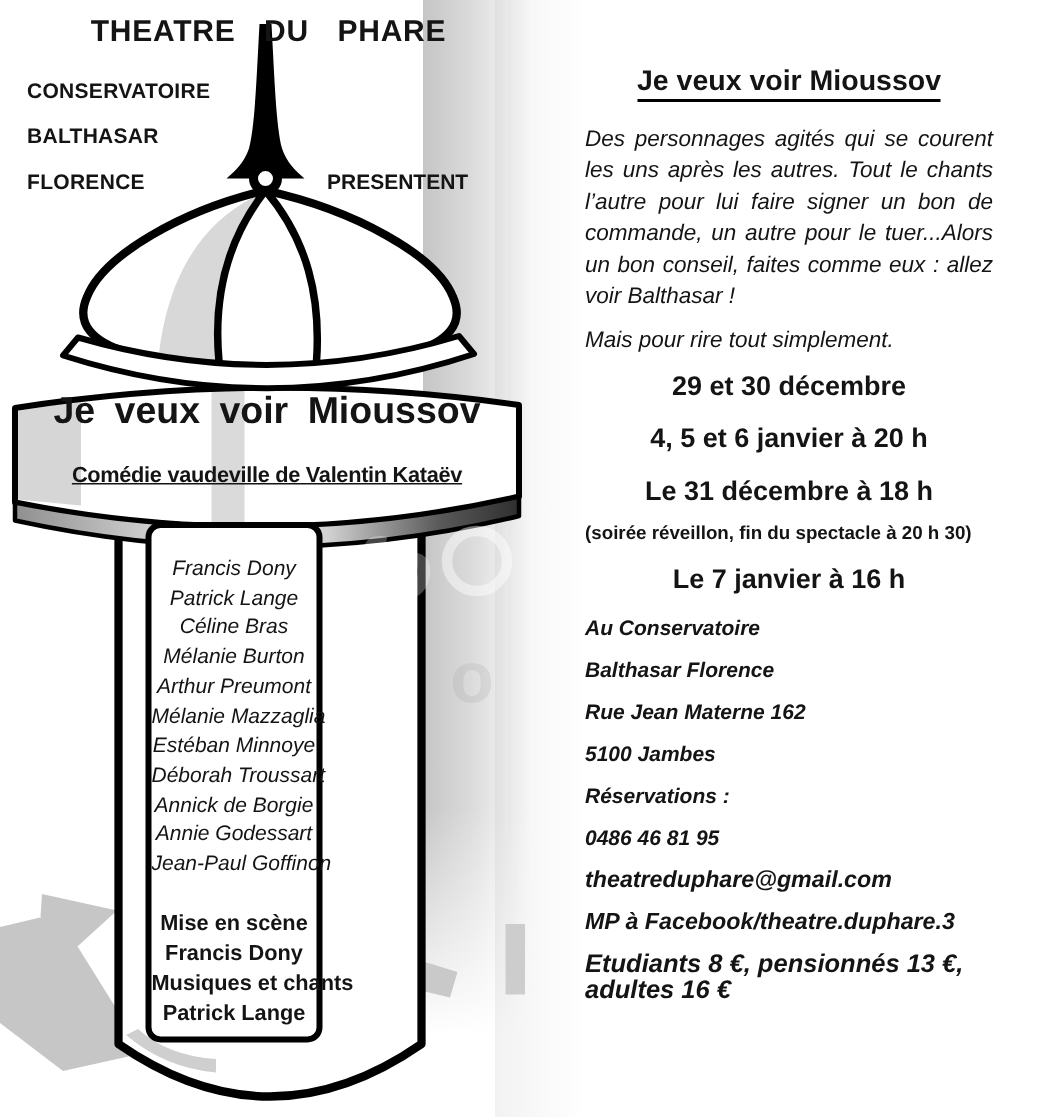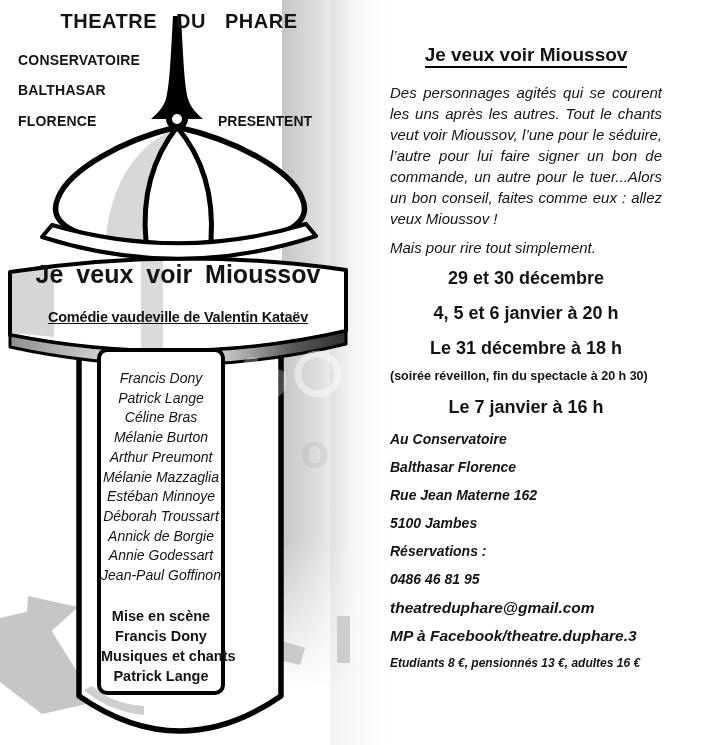--- a/index.html
+++ b/index.html
@@ -38,21 +38,21 @@
   .banner-title {
     position:absolute; left:8px; top:260px; width:340px; text-align:center;
     font-size:25px; font-weight:bold; word-spacing:6px; z-index:5;
   }
   .banner-sub {
     position:absolute; left:8px; top:309px; width:340px; text-align:center;
     font-size:14.5px; font-weight:bold; letter-spacing:-0.2px; z-index:5;text-decoration:underline;
   }
 
   .cast-panel {
-    position:absolute; left:97px; top:348px; width:128px; height:347px;
+    position:absolute; left:97px; top:348px; width:118px; height:347px;
     box-sizing:border-box; border:4px solid #000; border-radius:10px;
     background:#fff; z-index:5; text-align:center;
     padding-top:17px;
   }
   .cast-line { font-style:italic; font-size:14px; line-height:19.7px; white-space:nowrap; }
   .credits-block { margin-top:20px; }
   .credit-line { font-size:14.5px; font-weight:bold; line-height:20px; white-space:nowrap; }
 
   
   .right-col { position:absolute; left:390px; top:44px; width:272px; z-index:5; }
@@ -65,21 +65,21 @@
     font-style:italic; font-size:15px; line-height:21px;
     text-align:justify; text-align-last:justify;
   }
   .desc-line.last { text-align-last:left; }
   .tagline { font-style:italic; font-size:15px; line-height:20px; margin:9px 0 9px 0; }
   .date-line { text-align:center; font-size:18px; font-weight:bold; line-height:22px; margin:0 0 13px 0; }
   .date-note { text-align:left; font-size:12.5px; font-weight:bold; line-height:15px; margin:-3px 0 12px 0; }
   .venue-line { text-align:left; font-size:14px; font-weight:bold; font-style:italic; line-height:17px; margin:0 0 11px 0; }
   .venue-line.email { font-size:15.5px; }
   .venue-line.fb { font-size:15.5px; }
-  .venue-line.prices { font-size:12px; margin-bottom:0; }
+  .venue-line.prices { font-size:17px; margin-bottom:0; }
 </style>
 </head>
 <body>
 
 <div class="page">
 
   <div class="fold-faint"></div>
   <div class="fold-strip"></div>
 
   <svg class="lighthouse" width="360" height="745" viewBox="0 0 360 745">
@@ -156,25 +156,24 @@
   </div>
 
   <div class="right-col">
     <div class="show-title">
       <span>Je veux voir Mioussov</span>
     </div>
 
     <div class="desc-block">
       <div class="desc-line">Des personnages agités qui se courent</div>
       <div class="desc-line">les uns après les autres. Tout le chants</div>
-      <div class="desc-line">veut voir Mioussov, l’une pour le séduire,</div>
       <div class="desc-line">l’autre pour lui faire signer un bon de</div>
       <div class="desc-line">commande, un autre pour le tuer...Alors</div>
       <div class="desc-line">un bon conseil, faites comme eux : allez</div>
-      <div class="desc-line last">veux Mioussov !</div>
+      <div class="desc-line last">voir Balthasar !</div>
     </div>
 
     <div class="tagline">Mais pour rire tout simplement.</div>
 
     <div class="date-line">29 et 30 décembre</div>
     <div class="date-line">4, 5 et 6 janvier à 20 h</div>
     <div class="date-line">Le 31 décembre à 18 h</div>
     <div class="date-note">(soirée réveillon, fin du spectacle à 20 h 30)</div>
     <div class="date-line">Le 7 janvier à 16 h</div>
 

